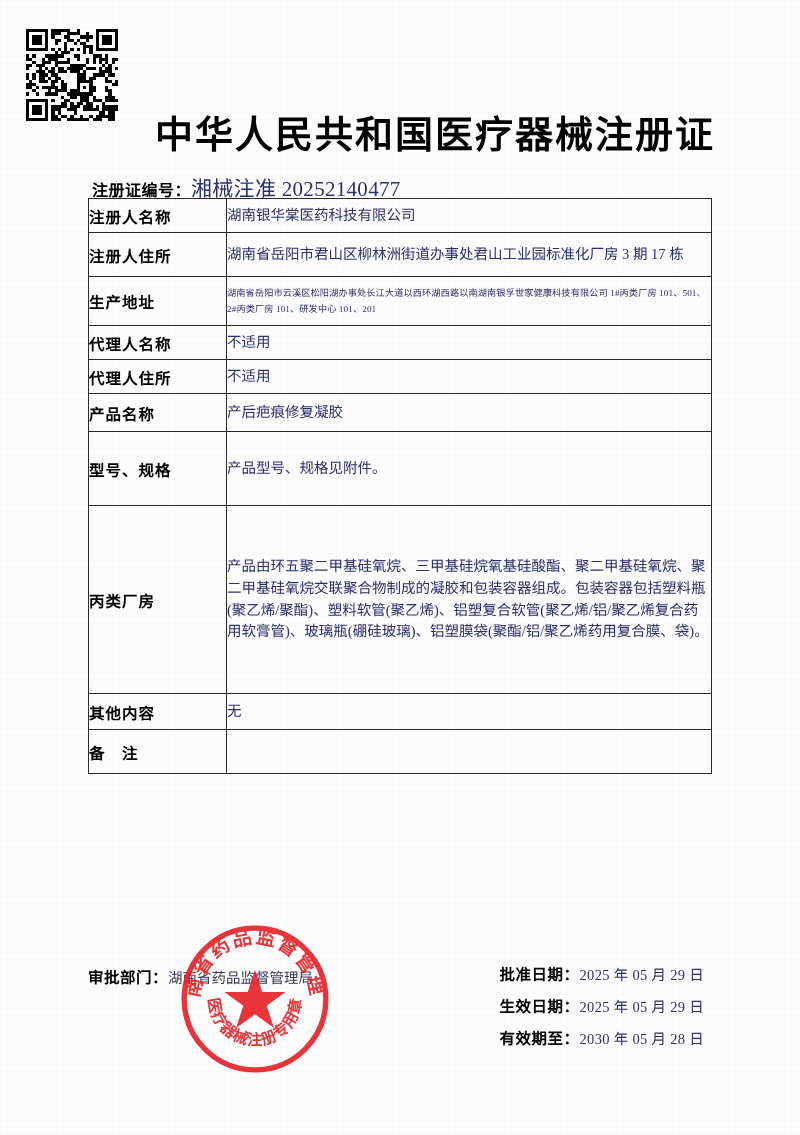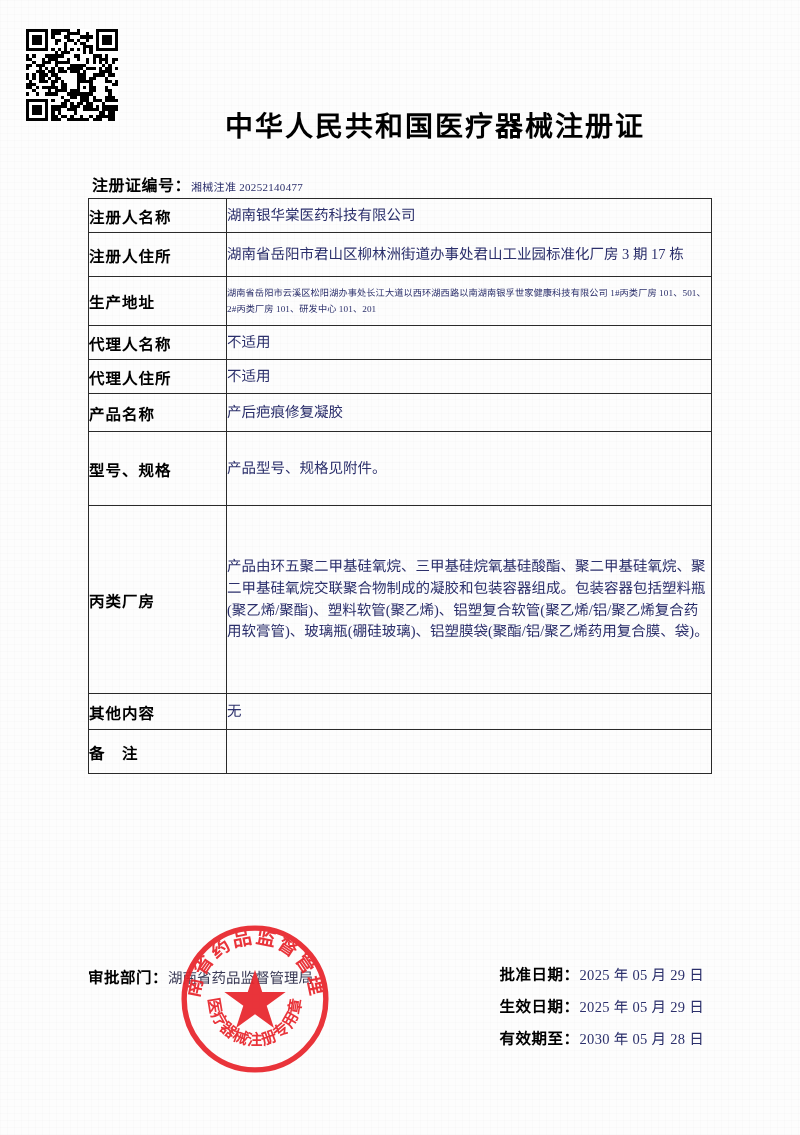--- a/index.html
+++ b/index.html
@@ -36,21 +36,21 @@
   }
   .qr-wrap svg { display: block; width: 92px; height: 92px; }
 
   
   .doc-title {
     position: absolute;
     left: 0; right: 0;
     top: 104px;
     text-align: center;
     font-family: "Liberation Serif", "DejaVu Serif", serif;
-    font-size: 28px;
+    font-size: 38px;
     font-weight: bold;
     letter-spacing: 2px;
     color: #000;
     padding-left: 70px;
   }
 
   
   .regno-line {
     position: absolute;
     left: 92px;
@@ -59,21 +59,21 @@
     white-space: nowrap;
   }
   .regno-label {
     font-weight: bold;
     font-size: 16px;
     letter-spacing: 0.5px;
     color: #000;
   }
   .regno-value {
     color: #2b2f6b;
-    font-size: 11px;
+    font-size: 21px;
     letter-spacing: 0.3px;
   }
 
   
   table.cert {
     position: absolute;
     left: 88px;
     top: 198px;
     width: 624px;
     border-collapse: collapse;

